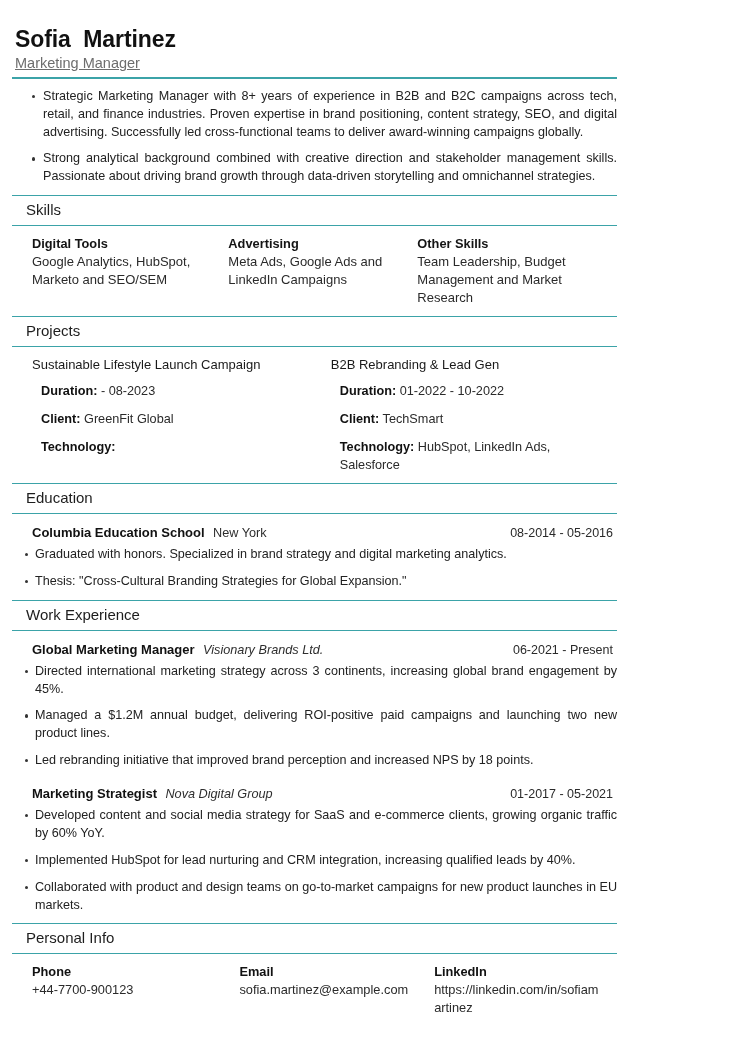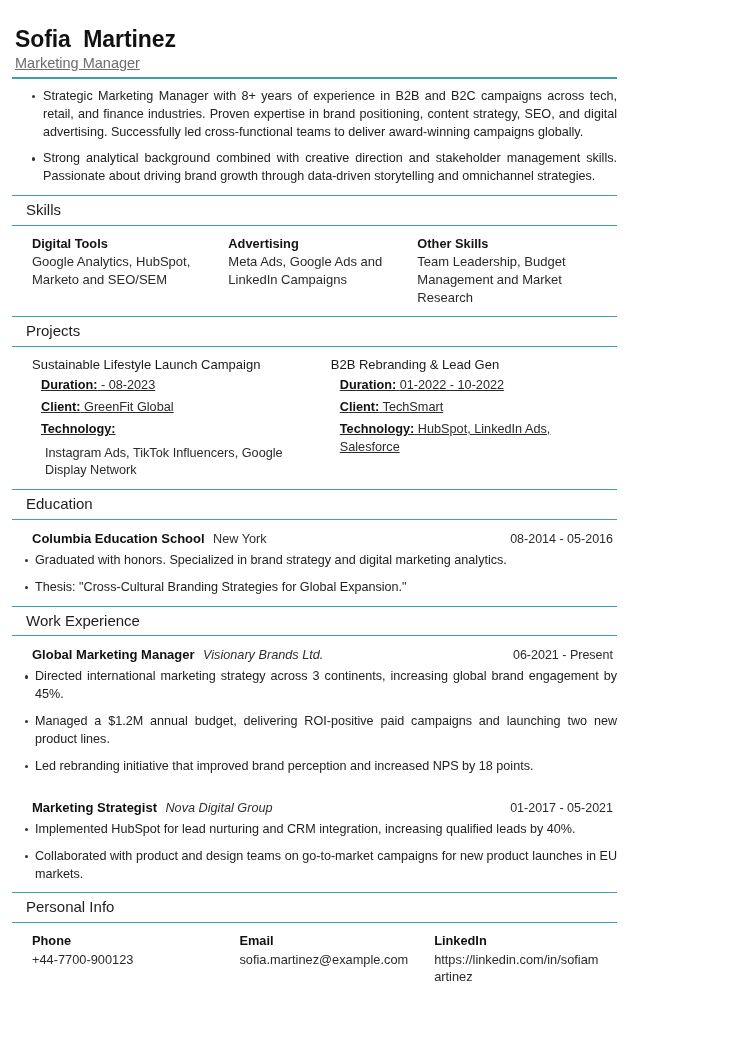--- a/index.html
+++ b/index.html
@@ -123,22 +123,21 @@
   .proj-title {
     font-size: 13px;
     color: #1a1a1a;
     line-height: 1.35;
   }
   .proj-row {
     font-size: 12.7px;
     color: #2a2a2a;
     line-height: 1.4;
     padding-left: 9px;
-    margin-top: 4px;
-    text-decoration: underline;
+    margin-top: 10px;
   }
   .proj-row .lbl { font-weight: bold; color: #111; }
   .proj-tech-val {
     font-size: 12.7px;
     color: #2a2a2a;
     line-height: 1.4;
     padding-left: 13px;
     margin-top: 6px;
   }
 
@@ -161,21 +160,21 @@
     margin-left: 4px;
   }
   .entry-org.italic { font-style: italic; }
   .entry-dates {
     font-size: 12.5px;
     color: #2a2a2a;
     flex: 0 0 auto;
     white-space: nowrap;
   }
   .entry-body { margin-top: 2px; }
-  .entry-block { margin-bottom: 22px; }
+  .entry-block { margin-bottom: 14px; }
   .entry-block:last-child { margin-bottom: 0; }
 
   
   .info-grid {
     display: flex;
     padding-left: 20px;
   }
   .info-col { box-sizing: border-box; padding-right: 12px; }
   .info-col.i1 { width: 227px; }
   .info-col.i2 { width: 213px; }
@@ -251,21 +250,20 @@
             <span>- 08-2023</span>
           </div>
           <div class="proj-row">
             <span class="lbl">Client:</span>
             <span>GreenFit Global</span>
           </div>
           <div class="proj-row">
             <span class="lbl">Technology:</span>
             <span></span>
           </div>
-          <div class="proj-tech-val">Instagram Ads, TikTok Influencers, Google Display Network</div>
         </div>
 
         <div class="proj-col p2">
           <div class="proj-title">B2B Rebranding &amp; Lead Gen</div>
           <div class="proj-row">
             <span class="lbl">Duration:</span>
             <span>01-2022 - 10-2022</span>
           </div>
           <div class="proj-row">
             <span class="lbl">Client:</span>
@@ -330,20 +328,21 @@
       <div class="entry-block">
         <div class="entry-head">
           <div class="main">
             <span class="entry-role">Marketing Strategist</span>
             <span class="entry-org italic">Nova Digital Group</span>
           </div>
           <div class="entry-dates">01-2017 - 05-2021</div>
         </div>
         <div class="entry-body">
           <ul class="bullets">
+            <li>Developed content and social media strategy for SaaS and e-commerce clients, growing organic traffic by 60% YoY.</li>
             <li>Implemented HubSpot for lead nurturing and CRM integration, increasing qualified leads by 40%.</li>
             <li>Collaborated with product and design teams on go-to-market campaigns for new product launches in EU markets.</li>
           </ul>
         </div>
       </div>
 
     </div>
   </div>
 
   <div class="section">

